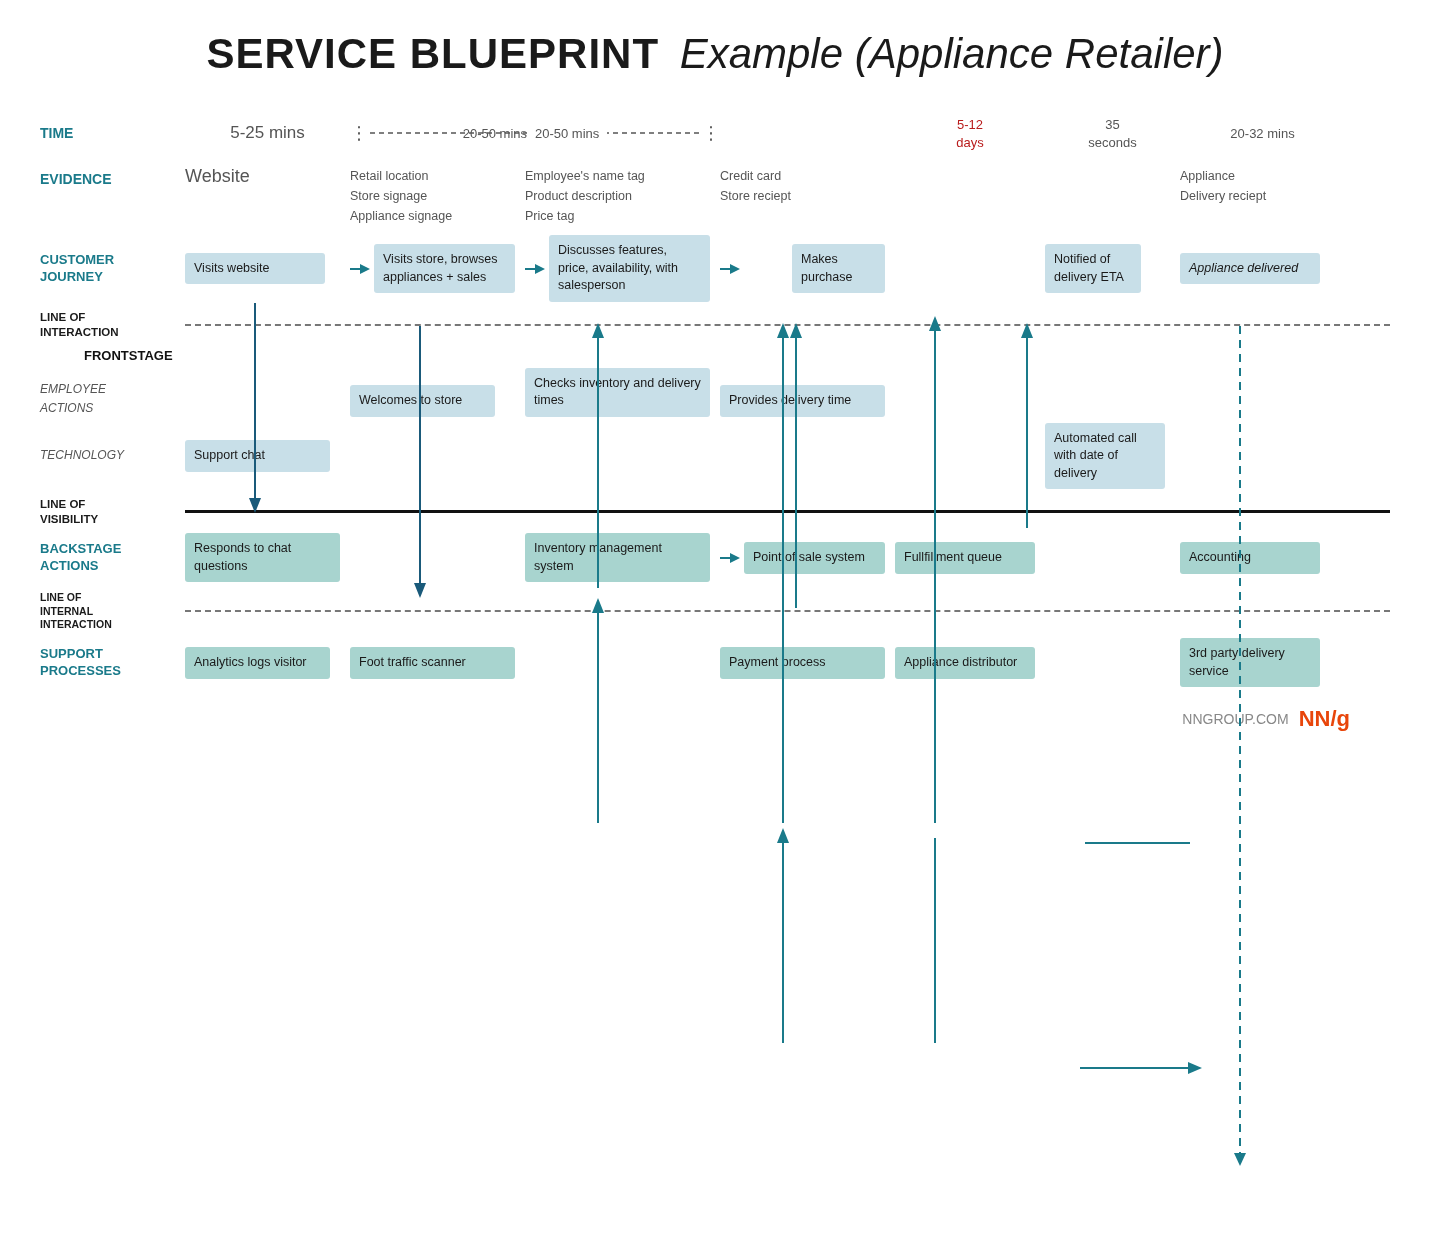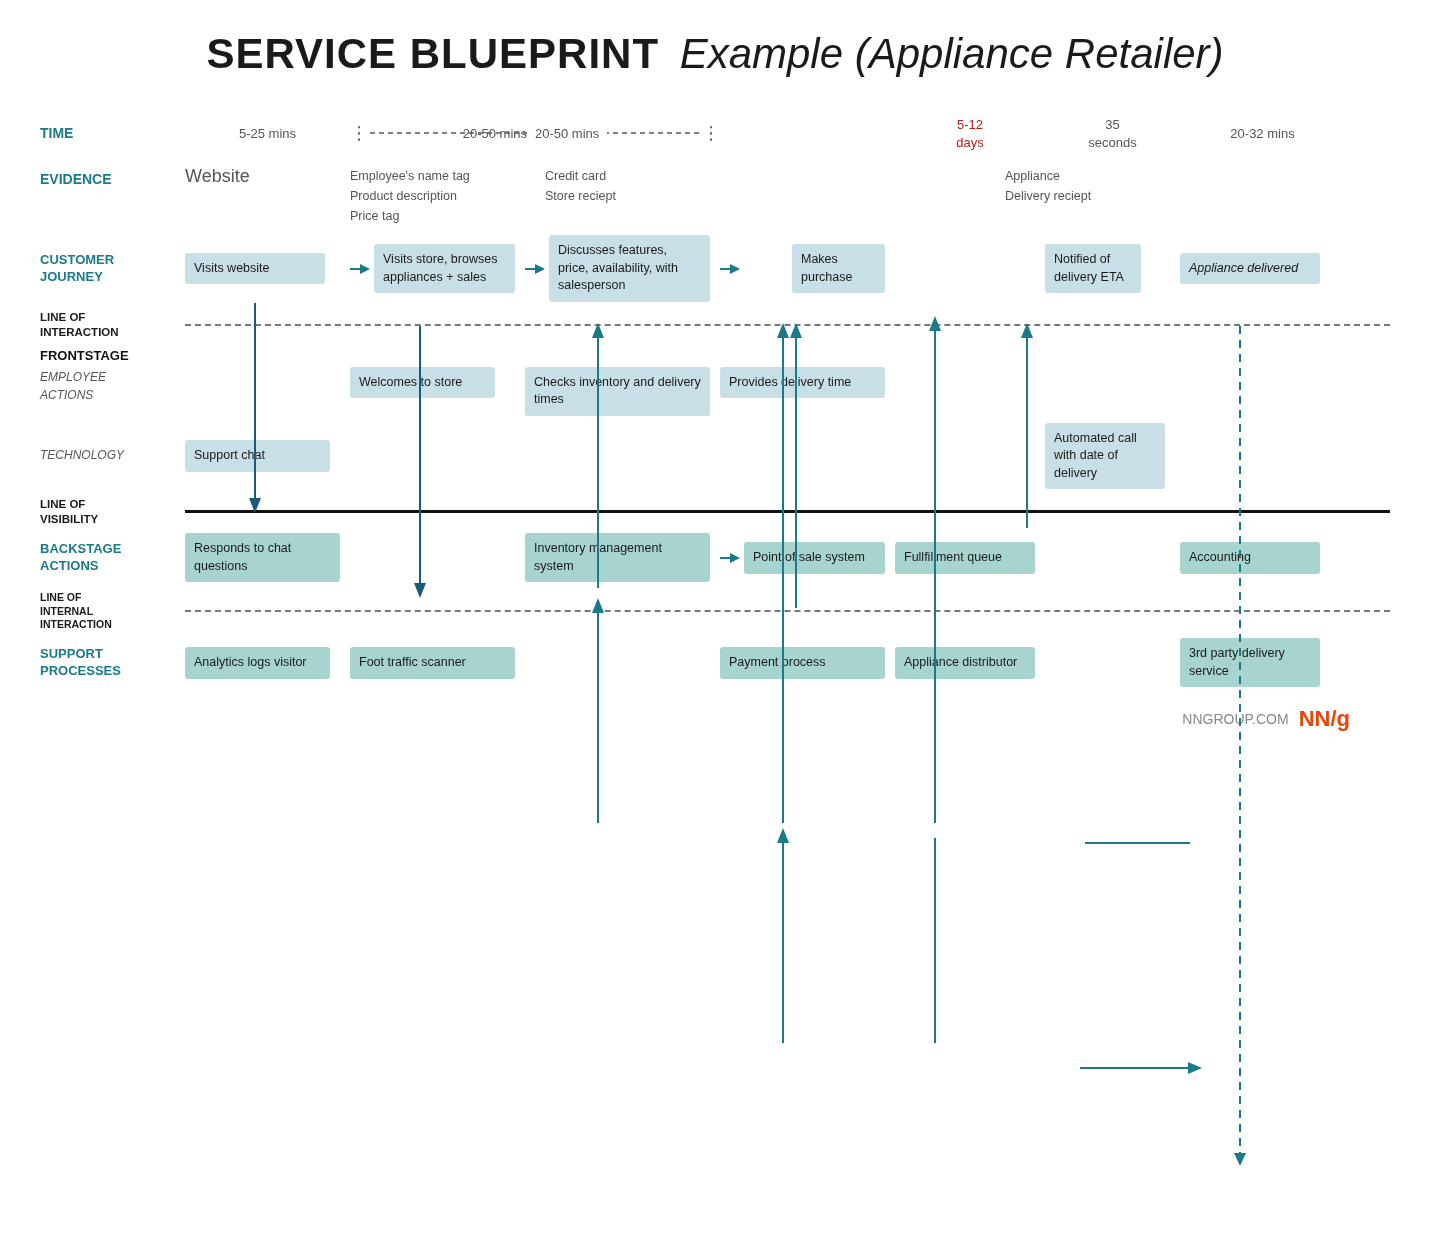--- a/index.html
+++ b/index.html
@@ -98,20 +98,21 @@
       font-weight: 400;
       font-size: 12px;
       color: #555;
       line-height: 1.3;
     }
     .sec-heading-dark {
       font-weight: 900;
       font-size: 14px;
       color: #1a1a1a;
       line-height: 1.3;
+      margin-left: 44px;
     }
 
     .card-box {
       background: #c8dfe8;
       border-radius: 3px;
       padding: 7px 9px;
       font-size: 12.5px;
       color: #1a1a1a;
       line-height: 1.4;
     }
@@ -156,21 +157,21 @@
   </div>
 
   <div style="position:relative; width:1350px; margin:0 auto;">
 
     <div class="row-wrapper centered" style="margin-bottom:4px;">
       <div class="label-col">
         <span class="sec-heading">TIME</span>
       </div>
 
       <div class="col1" style="text-align:center;">
-        <span style="font-size:13px;color:#555;">5-25 mins</span>
+        <span style="font-size:17px;color:#555;">5-25 mins</span>
       </div>
 
       <div style="width:370px;flex-shrink:0;display:flex;align-items:center;justify-content:center;position:relative;">
         <span style="position:absolute;left:0;top:50%;transform:translateY(-50%);font-size:18px;color:#555;">⋮</span>
         <span style="font-size:13px;color:#555;">20-50 mins</span>
         <span style="position:absolute;right:0;top:50%;transform:translateY(-50%);font-size:18px;color:#555;">⋮</span>
 
         <svg style="position:absolute;top:50%;left:20px;right:20px;width:calc(100% - 40px);height:4px;transform:translateY(-50%);" width="340" height="4">
           <line x1="0" y1="2" x2="340" y2="2" stroke="#555" stroke-width="1.5" stroke-dasharray="5,4"></line>
         </svg>
@@ -191,20 +192,23 @@
         <span style="font-size:13px;color:#555;">20-32 mins</span>
       </div>
     </div>
 
     <div class="row-wrapper" style="margin-bottom:10px;align-items:flex-start;padding-top:4px;">
       <div class="label-col" style="padding-top:4px;">
         <span class="sec-heading">EVIDENCE</span>
       </div>
       <div class="col1">
         <span style="font-size:18px;color:#555;">Website</span>
+      </div>
+      <div class="col2" style="padding-right:8px;">
+        <span style="font-size:12.5px;color:#555;line-height:1.5;">Retail location<br>Store signage<br>Appliance signage</span>
       </div>
       <div class="col3" style="padding-right:8px;">
         <span style="font-size:12.5px;color:#555;line-height:1.5;">Employee's name tag<br>Product description<br>Price tag</span>
       </div>
       <div class="col4" style="padding-right:8px;">
         <span style="font-size:12.5px;color:#555;line-height:1.5;">Credit card<br>Store reciept</span>
       </div>
       <div class="col5"></div>
       <div class="col6"></div>
       <div class="col7">
@@ -262,21 +266,21 @@
         <div class="dashed-line"></div>
       </div>
     </div>
 
     <div style="display:flex;flex-direction:column;width:100%;margin-bottom:6px;">
       <div style="display:flex;align-items:flex-start;margin-bottom:2px;">
         <div class="label-col">
           <span class="sec-heading-dark" style="font-size:13px;font-weight:900;color:#111;">FRONTSTAGE</span>
         </div>
       </div>
-      <div class="row-wrapper" style="align-items:flex-start;">
+      <div class="row-wrapper" style="align-items:flex-end;">
         <div class="label-col">
           <span class="sec-subheading">EMPLOYEE<br>ACTIONS</span>
         </div>
         <div class="col1"></div>
         <div class="col2" style="display:flex;align-items:center;padding-right:10px;">
           <div class="card-box" style="width:145px;">Welcomes to store</div>
         </div>
         <div class="col3" style="display:flex;align-items:center;padding-right:10px;">
           <div class="card-box" style="flex:1;">Checks inventory and delivery times</div>
         </div>

